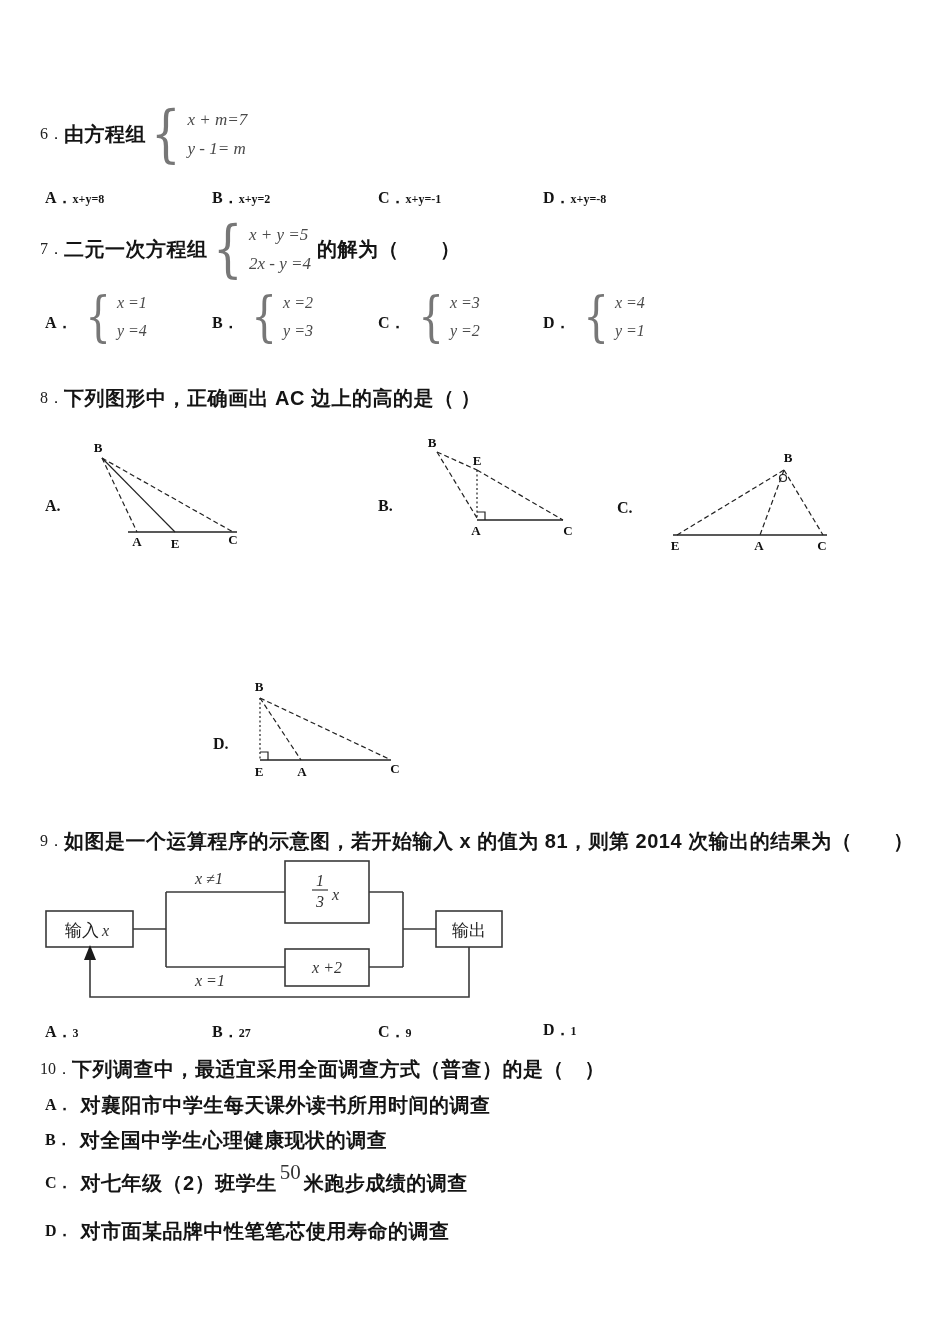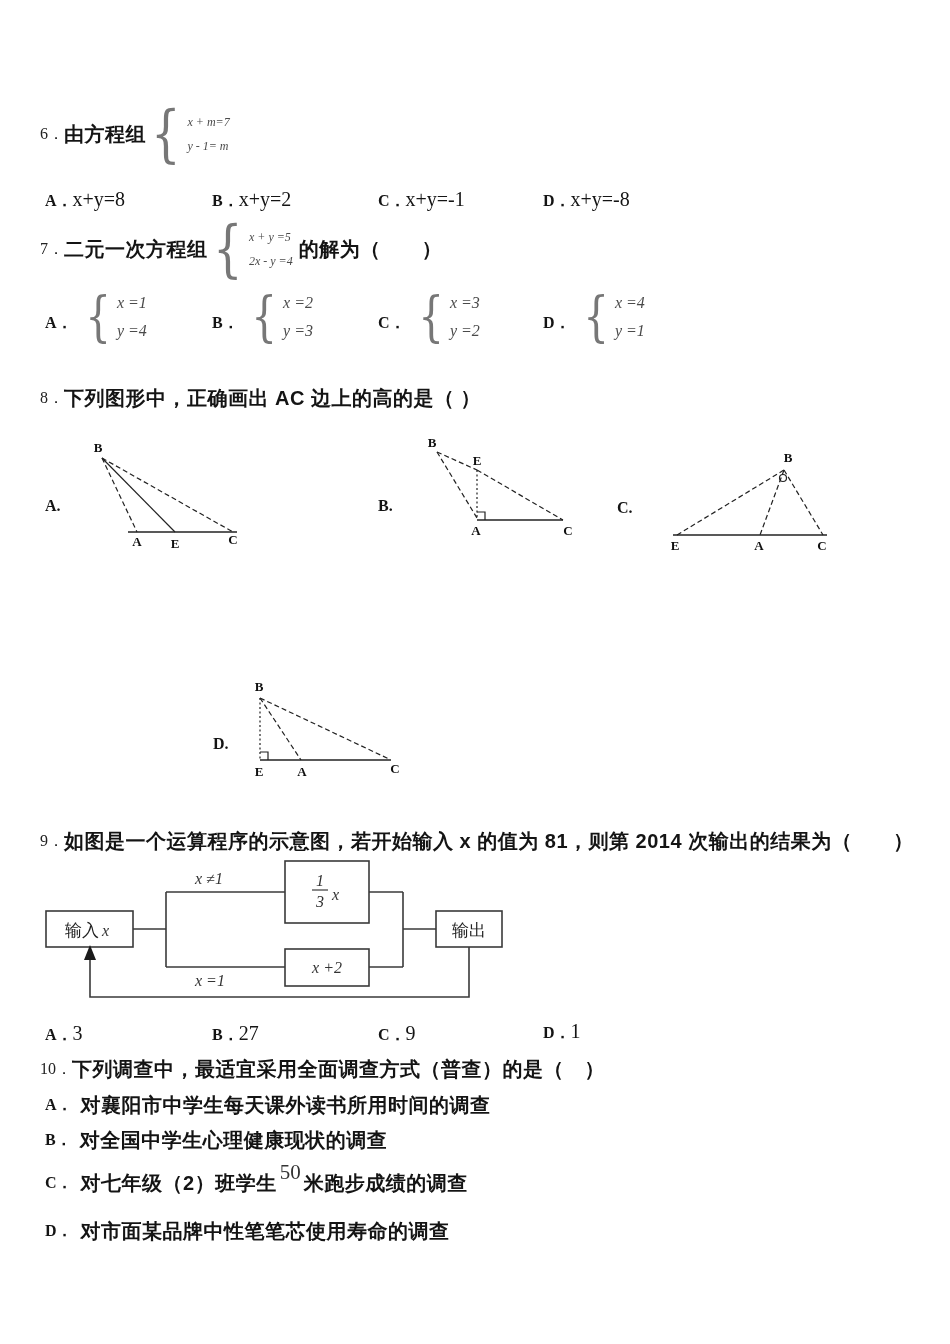--- a/index.html
+++ b/index.html
@@ -2,29 +2,29 @@
 <html><head>
 <meta charset="utf-8">
 <style>
   html,body{margin:0;padding:0;background:#fff;}
   #page{position:relative;width:950px;height:1344px;background:#ffffff;overflow:hidden;
         font-family:"Liberation Sans",sans-serif;color:#111;}
   .abs{position:absolute;}
   .row{position:absolute;display:flex;align-items:center;white-space:nowrap;}
   .qnum{font-family:"Liberation Serif",serif;font-size:16px;font-weight:normal;color:#222;}
   .cn{font-weight:bold;font-size:20px;color:#141414;letter-spacing:0.5px;}
-  .eq{font-family:"Liberation Serif",serif;font-style:italic;font-size:12px;color:#4a4a4a;}
+  .eq{font-family:"Liberation Serif",serif;font-style:italic;font-size:17px;color:#4a4a4a;}
   .eqstack{display:flex;flex-direction:column;gap:9px;margin:0 6px 0 2px;}
   .eqstack.small{gap:10px;margin:0 4px 0 2px;}
   .eqstack.small .eq{font-size:16px;}
   .brace{font-family:"DejaVu Serif",serif;font-weight:200;font-size:62px;color:#777;
          line-height:0.85;transform:scaleX(0.75);transform-origin:center;}
   .brace.small{font-size:54px;}
   .optletter{font-family:"Liberation Serif",serif;font-weight:bold;font-size:16px;color:#141414;}
-  .opteq{font-family:"Liberation Serif",serif;font-weight:normal;font-size:20px;color:#141414;}
+  .opteq{font-family:"Liberation Serif",serif;font-weight:bold;font-size:12px;color:#141414;}
   .optrow{position:absolute;white-space:nowrap;}
   .optsys{position:absolute;display:flex;align-items:center;white-space:nowrap;}
   .optsys .optletter{align-self:flex-end;padding-bottom:6px;margin-right:8px;}
   .sup50{font-family:"Liberation Serif",serif;font-weight:normal;font-size:21px;color:#333;
          position:relative;top:-11px;margin:0 3px;}
   svg{position:absolute;overflow:visible;}
   .vlabel{font-family:"Liberation Serif",serif;font-weight:bold;font-size:13px;fill:#111;}
   .fc-cn{font-family:"Liberation Sans",sans-serif;font-size:17px;fill:#222;}
   .fc-eq{font-family:"Liberation Serif",serif;font-style:italic;font-size:16px;fill:#333;}
   .fc-cond{font-family:"Liberation Serif",serif;font-style:italic;font-size:16px;fill:#333;}

